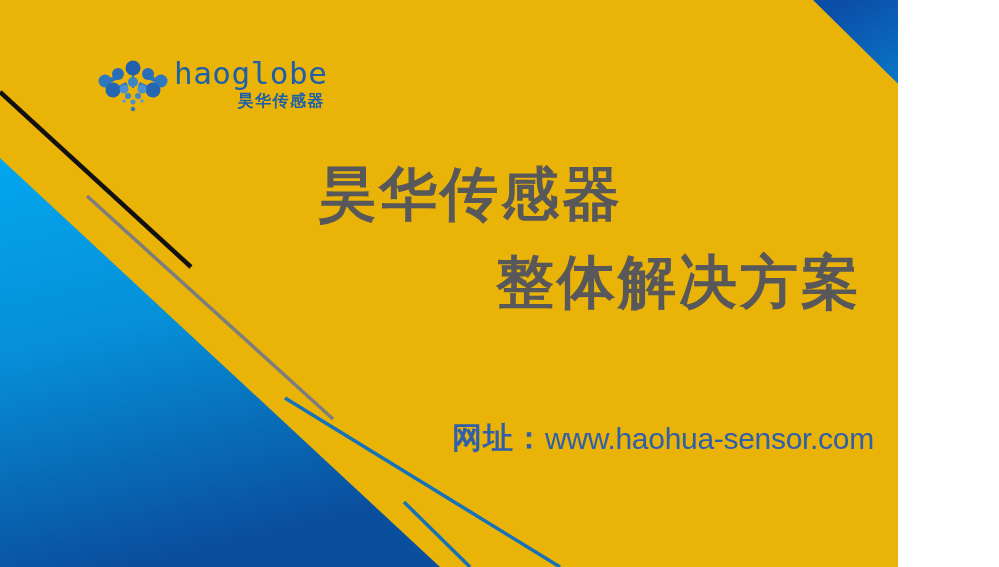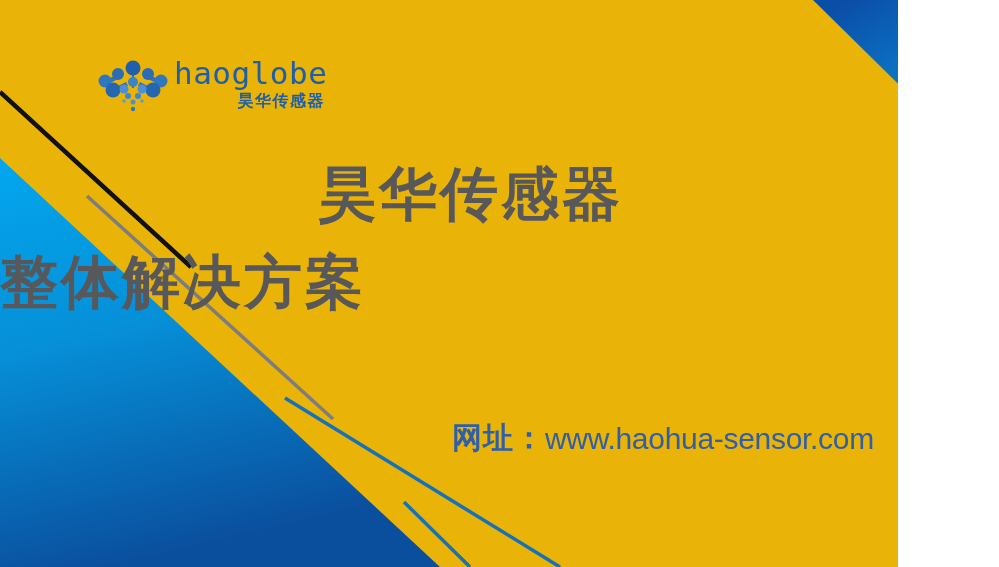--- a/index.html
+++ b/index.html
@@ -75,21 +75,21 @@
   .title-line {
     font-family: "DejaVu Sans", sans-serif;
     font-weight: bold;
     font-size: 58px;
     letter-spacing: 3px;
     color: #58585a;
     line-height: 72px;
     white-space: nowrap;
   }
   #title-line-1 { padding-left: 318px; }
-  #title-line-2 { margin-top: 16px; }
+  #title-line-2 { padding-left: 448px; margin-top: 16px; margin-left: 48px; }
   
   #website {
     position: absolute;
     left: 452px;
     top: 418px;
     white-space: nowrap;
     color: #2f5fa8;
   }
   #website-label {
     font-family: "DejaVu Sans", sans-serif;

